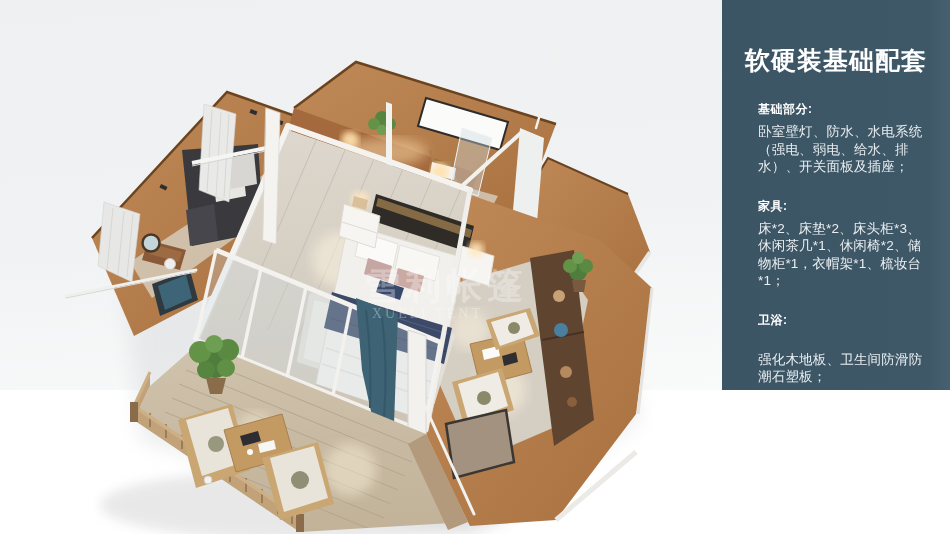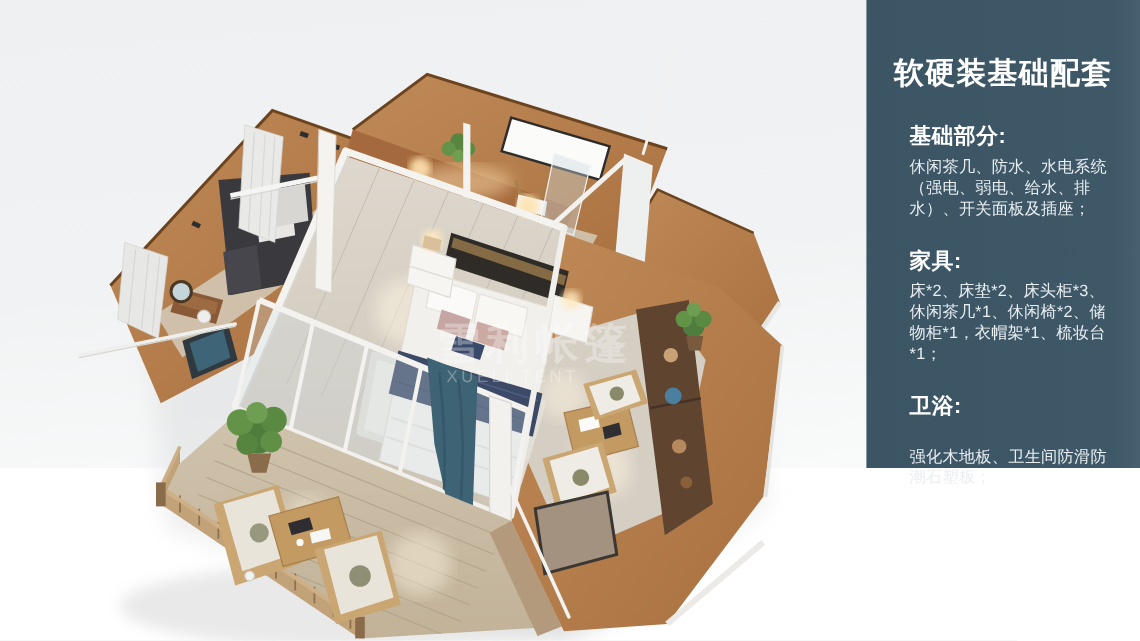--- a/index.html
+++ b/index.html
@@ -4,36 +4,37 @@
 <style>
   html,body{margin:0;padding:0;background:#e8e9ea;}
   .stage{
     position:relative;width:950px;height:534px;overflow:hidden;
     font-family:"Liberation Sans","DejaVu Sans",sans-serif;
     display:flex;background:#fff;
   }
   .render-area{
     position:relative;width:722px;height:390px;flex:0 0 722px;
     background:linear-gradient(175deg,#eef0f1 0%,#f1f2f3 55%,#f9fafa 100%);
+    font-family:Liberation Serif, serif;
   }
   .render-area svg{display:block;width:722px;height:534px;}
   .spec-panel{
     position:relative;width:228px;height:390px;flex:0 0 228px;
     background:linear-gradient(90deg,#3c5565 0%,#3e5868 90%,#46606f 100%);
     color:#fff;box-sizing:border-box;
     padding:44px 20px 0 36px;
   }
   .panel-title{
     font-size:25px;font-weight:bold;letter-spacing:1px;
     text-align:center;margin:0 -4px 24px -20px;color:#ffffff;
     white-space:nowrap;
   }
   .spec-section{margin:0 0 22px 0;}
   .spec-heading{
-    font-size:18px;font-weight:bold;color:#ffffff;margin:0 0 5px 0;
+    font-size:12px;font-weight:bold;color:#ffffff;margin:0 0 5px 0;
     letter-spacing:.5px;
   }
   .spec-body{
     font-size:13.5px;line-height:17.5px;color:#e9eef1;margin:0;
     letter-spacing:.2px;
   }
 </style>
 </head>
 <body>
 
@@ -355,21 +356,21 @@
         <text x="372" y="318" font-size="14" letter-spacing="3">XUELI TENT</text>
       </g>
     </svg>
   </div>
 
   <aside class="spec-panel">
     <h1 class="panel-title">软硬装基础配套</h1>
 
     <section class="spec-section">
       <h2 class="spec-heading">基础部分:</h2>
-      <p class="spec-body">休闲茶几、防水、水电系统（强电、弱电、给水、排水）、开关面板及插座；</p>
+      <p class="spec-body">卧室壁灯、防水、水电系统（强电、弱电、给水、排水）、开关面板及插座；</p>
     </section>
 
     <section class="spec-section">
       <h2 class="spec-heading">家具:</h2>
       <p class="spec-body">床*2、床垫*2、床头柜*3、休闲茶几*1、休闲椅*2、储物柜*1，衣帽架*1、梳妆台*1；</p>
     </section>
 
 
     <section class="spec-section">
       <h2 class="spec-heading">卫浴:</h2>

